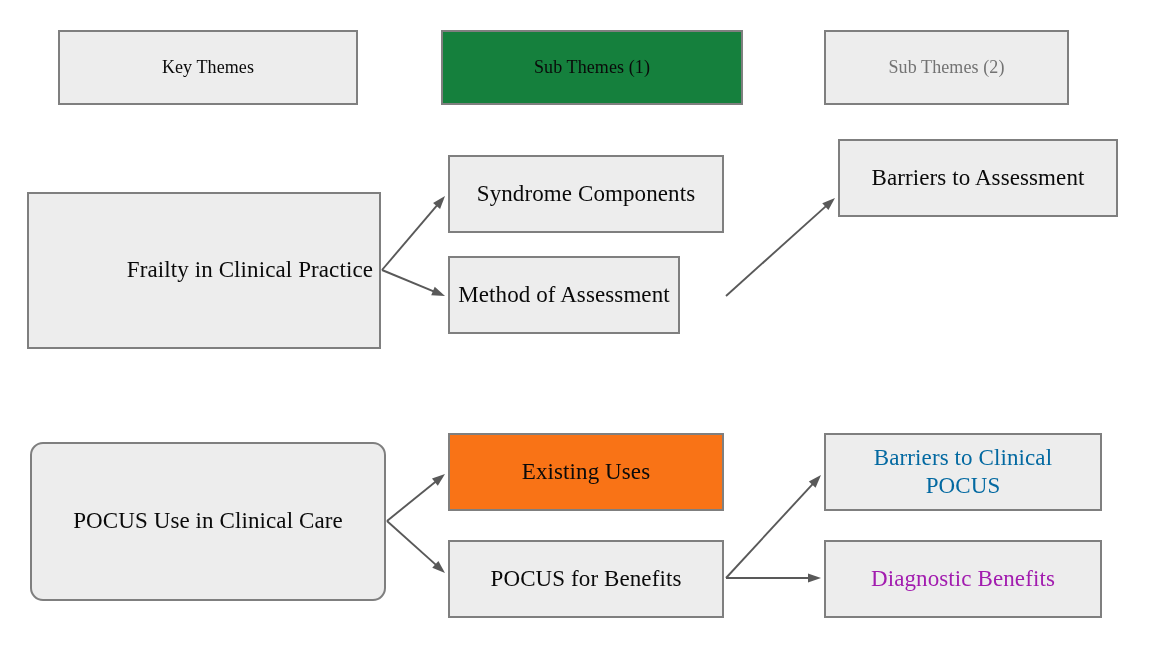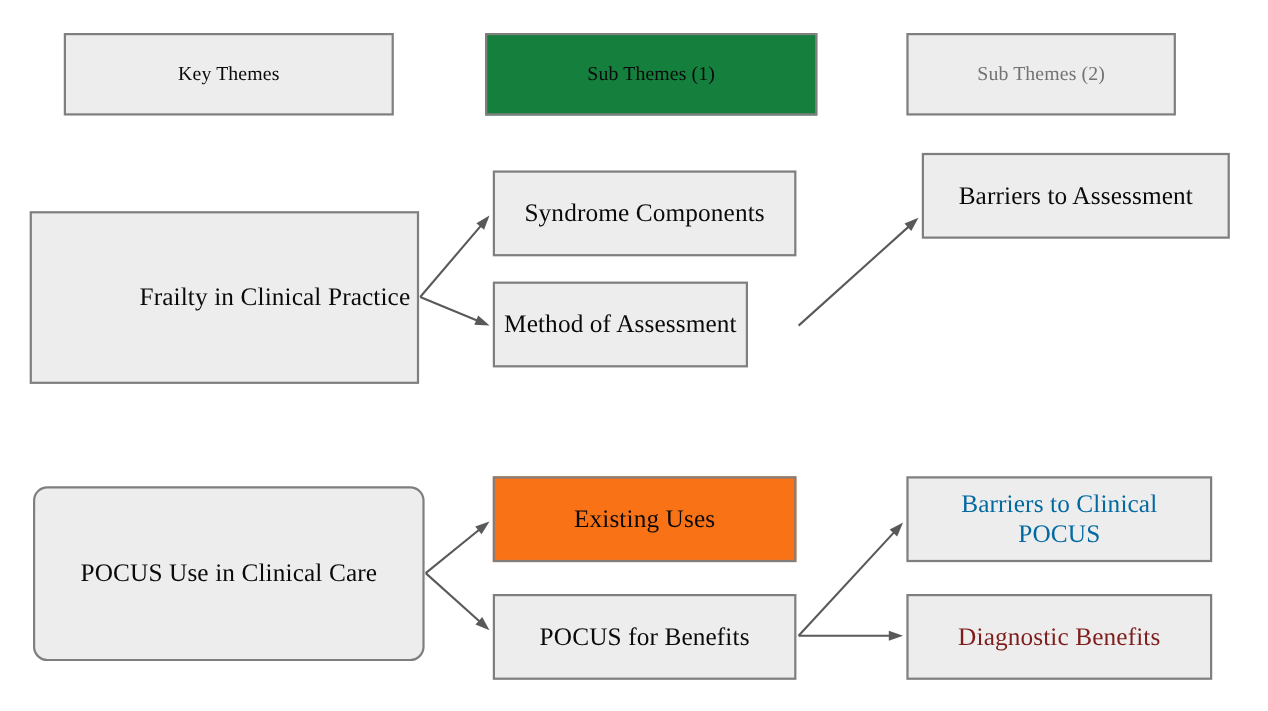--- a/index.html
+++ b/index.html
@@ -83,16 +83,16 @@
       <div class="node header" style="left: 824px; top: 30px; width: 245px; height: 75px; background: rgb(237, 237, 237); border-color: rgb(127, 127, 127); color: #737373; text-align: center;"><span>Sub Themes (2)</span></div>
       <div class="node" style="left: 27px; top: 192px; width: 354px; height: 157px; background: rgb(237, 237, 237); border-color: rgb(127, 127, 127); color: rgb(10, 10, 10); justify-content: flex-end;"><span>Frailty in Clinical Practice</span></div>
       <div class="node" style="left: 448px; top: 155px; width: 276px; height: 78px; background: rgb(237, 237, 237); border-color: rgb(127, 127, 127); color: rgb(10, 10, 10);"><span>Syndrome Components</span></div>
       <div class="node" style="left: 448px; top: 256px; width: 232px; height: 78px; background: rgb(237, 237, 237); border-color: rgb(127, 127, 127); color: rgb(10, 10, 10);"><span>Method of Assessment</span></div>
       <div class="node" style="left: 838px; top: 139px; width: 280px; height: 78px; background: rgb(237, 237, 237); border-color: rgb(127, 127, 127); color: rgb(10, 10, 10);"><span>Barriers to Assessment</span></div>
       <div class="node" style="left: 30px; top: 442px; width: 356px; height: 159px; background: rgb(237, 237, 237); border-color: rgb(127, 127, 127); color: rgb(10, 10, 10); border-radius: 13px;"><span>POCUS Use in Clinical Care</span></div>
       <div class="node" style="left: 448px; top: 433px; width: 276px; height: 78px; background: #f97316; border-color: rgb(127, 127, 127); color: rgb(10, 10, 10);"><span>Existing Uses</span></div>
       <div class="node" style="left: 448px; top: 540px; width: 276px; height: 78px; background: rgb(237, 237, 237); border-color: rgb(127, 127, 127); color: rgb(10, 10, 10);"><span>POCUS for Benefits</span></div>
       <div class="node" style="left: 824px; top: 433px; width: 278px; height: 78px; background: rgb(237, 237, 237); border-color: rgb(127, 127, 127); color: #0369a1;"><span>Barriers to Clinical
 POCUS</span></div>
-      <div class="node" style="left: 824px; top: 540px; width: 278px; height: 78px; background: rgb(237, 237, 237); border-color: rgb(127, 127, 127); color: #7f1d1d;"><span>Diagnostic Benefits</span></div>
+      <div class="node" style="left: 824px; top: 540px; width: 278px; height: 78px; background: rgb(237, 237, 237); border-color: rgb(127, 127, 127); color: #a21caf;"><span>Diagnostic Benefits</span></div>
     </div>
 
 </div>
 
 </body></html>

